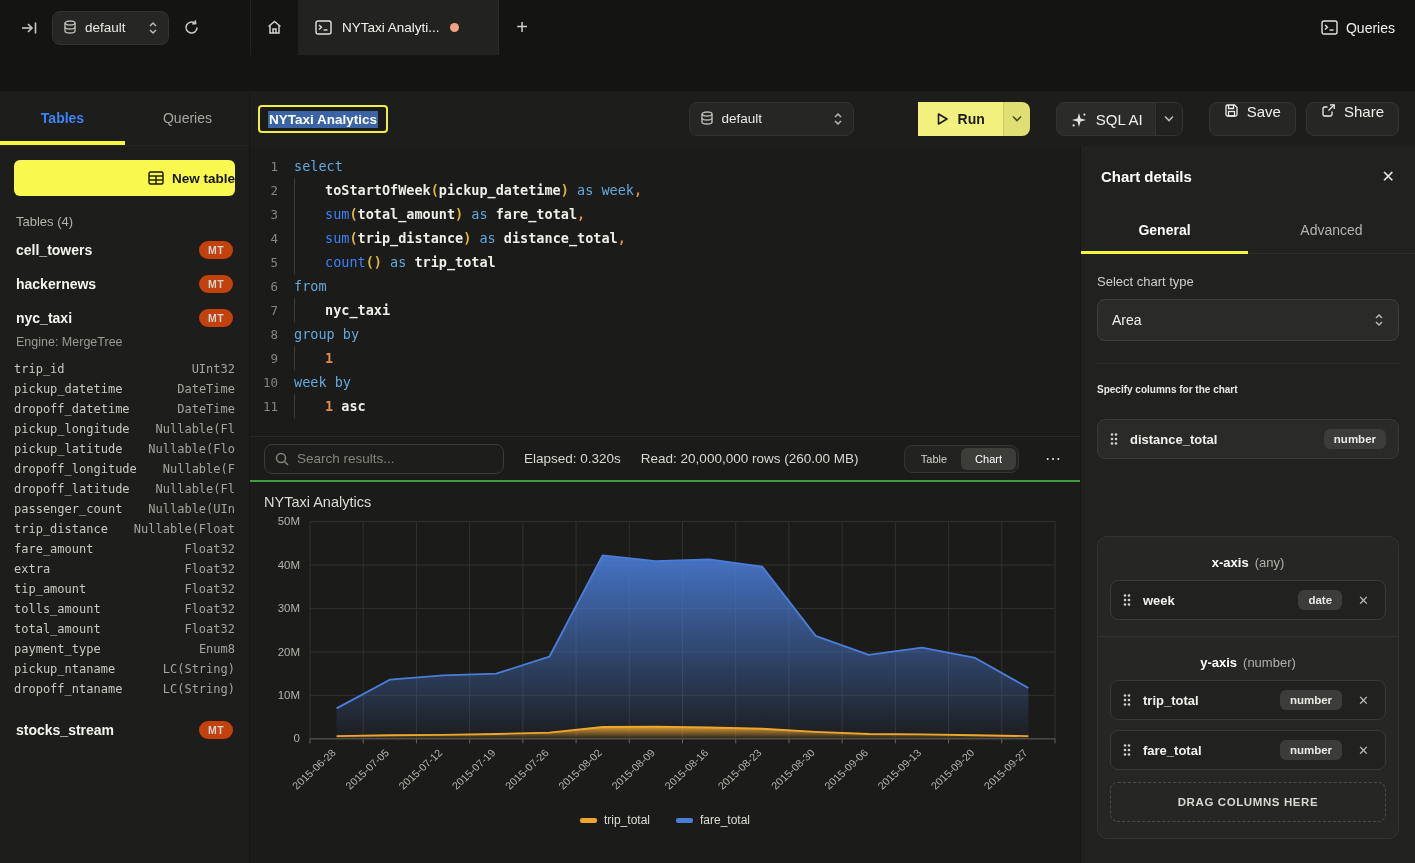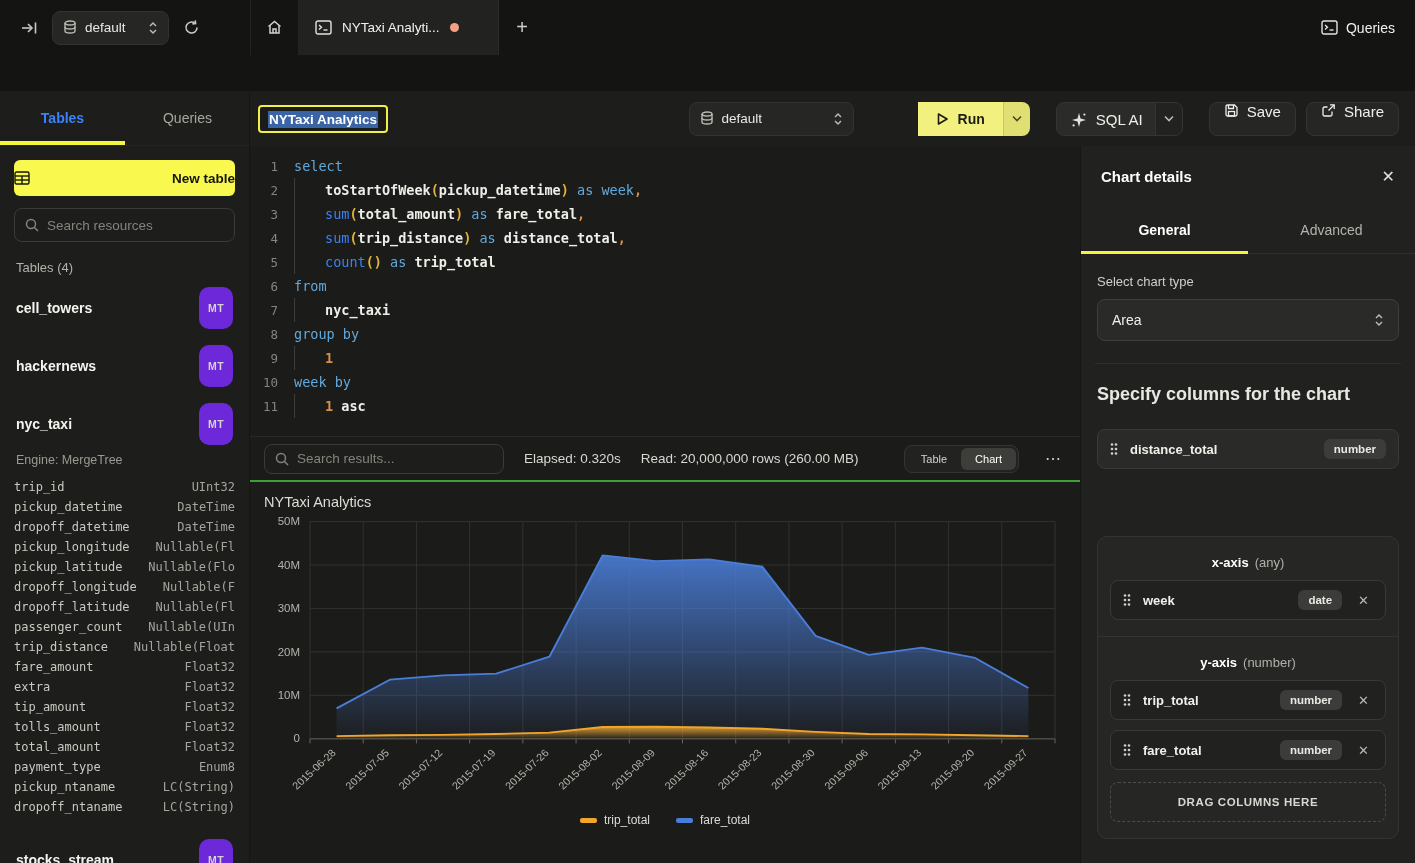--- a/index.html
+++ b/index.html
@@ -26,28 +26,28 @@
   .body { flex:1; display:flex; min-height:0; }
   .sidebar { width:250px; flex:0 0 250px; background:#1d1d1b; border-right:1px solid #161614; display:flex; flex-direction:column; }
   .main { flex:1; display:flex; flex-direction:column; min-width:0; }
 
   
   .side-tabs { height:55px; flex:0 0 55px; display:flex; border-bottom:1px solid #242422; }
   .side-tab { flex:0 0 125px; background:none; border:none; font-size:14px; color:#a7a7a0; cursor:pointer; position:relative; }
   .side-tab.active { color:#3b82f6; font-weight:700; }
   .side-tab.active::after { content:""; position:absolute; left:0; right:0; bottom:0; height:4px; background:#f4f53e; }
   .side-content { padding:14px; overflow:hidden; }
-  .new-table-btn { width:100%; height:36px; background:#f8f84f; color:#161611; border:none; border-radius:6px; font-size:13.5px; font-weight:700; display:flex; align-items:center; justify-content:space-between; gap:8px; cursor:pointer; }
+  .new-table-btn { width:100%; height:36px; background:#f8f84f; color:#161611; border:none; border-radius:6px; font-size:13.5px; font-weight:700; display:flex; align-items:center; justify-content:flex-end; gap:8px; cursor:pointer; }
   .search-box { margin-top:12px; display:flex; align-items:center; gap:8px; height:34px; border:1px solid #3a3a37; border-radius:8px; padding:0 10px; background:#1d1d1b; }
   .search-box input { background:transparent; border:none; outline:none; color:#e6e6e0; font-size:13.5px; width:100%; font-family:"Liberation Sans",sans-serif; }
   .search-box input::placeholder { color:#84847d; }
   .section-label { margin:18px 2px 4px; font-size:13px; color:#b3b3ac; }
   .table-row { display:flex; align-items:center; justify-content:space-between; padding:8px 2px; cursor:pointer; }
   .table-row .tname { font-size:14px; font-weight:700; color:#f4f4ef; }
-  .mt-badge { background:#6d28d9; color:#d4d4ce; font-size:10.5px; font-weight:700; letter-spacing:.4px; border-radius:10px; padding:15px 9px; }
+  .mt-badge { background:#c2410c; color:#d4d4ce; font-size:10.5px; font-weight:700; letter-spacing:.4px; border-radius:10px; padding:3px 9px; }
   .engine-line { font-size:12.5px; color:#9a9a93; padding:0 2px 8px; }
   .cols { margin:2px 0 14px; }
   .col-row { display:flex; justify-content:space-between; font-family:"DejaVu Sans Mono","Liberation Mono",monospace; font-size:12px; line-height:20px; white-space:nowrap; overflow:hidden; }
   .col-row .cn { color:#c9c9c2; }
   .col-row .ct { color:#a5a59e; }
 
   
   .main-header { height:55px; flex:0 0 55px; background:#1d1d1b; display:flex; align-items:center; padding:0 16px 0 8px; gap:10px; }
   .title-box { border:2px solid #eef046; border-radius:4px; background:#1b1b19; padding:3px 8px; cursor:text; }
   .title-box span { background:#3b64a6; color:#ffffff; font-size:13.5px; font-weight:600; padding:1px 1px; }
@@ -98,21 +98,21 @@
   .dp-close { background:none; border:none; color:#e3e3dd; font-size:16px; cursor:pointer; }
   .dp-tabs { height:48px; flex:0 0 48px; display:flex; border-bottom:1px solid #2e2e2c; }
   .dp-tab { flex:1; background:none; border:none; font-size:14px; color:#b3b3ac; cursor:pointer; position:relative; }
   .dp-tab.active { color:#ffffff; font-weight:600; }
   .dp-tab.active::after { content:""; position:absolute; left:0; right:0; bottom:-1px; height:3px; background:#f4f53e; }
   .dp-body { flex:1; display:flex; flex-direction:column; padding:20px 16px 24px; min-height:0; }
   .dp-label { font-size:13px; color:#cfcfca; margin-bottom:10px; }
   .dp-select { height:42px; background:#2a2a28; border:1px solid #3e3e3b; border-radius:8px; display:flex; align-items:center; justify-content:space-between; padding:0 14px; cursor:pointer; }
   .dp-select .val { font-size:14px; color:#f0f0ea; }
   .dp-divider { height:1px; background:#2e2e2c; margin:22px -2px 20px; }
-  .dp-sublabel { font-size:18px; font-weight:700; color:#e8e8e3; margin-bottom:12px; }
+  .dp-sublabel { font-size:10px; font-weight:700; color:#e8e8e3; margin-bottom:12px; }
   .dp-search { height:40px; border-radius:8px; margin-top:0; background:#222220; }
   .col-item { display:flex; align-items:center; gap:12px; height:40px; background:#2a2a28; border:1px solid #3a3a38; border-radius:8px; padding:0 12px; margin-top:12px; cursor:grab; }
   .col-item .cname { font-size:13px; font-weight:600; color:#f0f0ea; flex:1; }
   .type-badge { background:#3c3c3a; border-radius:6px; color:#ececе6; font-size:11.5px; font-weight:700; padding:4px 10px; }
   .remove-x { background:none; border:none; color:#b9b9b2; font-size:13px; cursor:pointer; padding:2px 4px; }
   .axes-box { margin-top:auto; background:#262624; border:1px solid #343431; border-radius:10px; }
   .axes-section { padding:12px 12px 16px; }
   .axes-section + .axes-section { border-top:1px solid #343431; }
   .axes-head { text-align:center; font-size:13px; padding:6px 0 10px; color:#b0b0aa; }
   .axes-head b { color:#ffffff; margin-right:6px; }
@@ -205,29 +205,20 @@
           <span>
             <svg class="ic" width="16" height="14" viewBox="0 0 16 14" fill="none" stroke="#161611" stroke-width="1.4">
                 <rect x="1" y="1" width="14" height="12" rx="1.5"></rect>
                 <line x1="1" y1="5" x2="15" y2="5"></line>
                 <line x1="1" y1="9" x2="15" y2="9"></line>
                 <line x1="8" y1="5" x2="8" y2="13"></line>
               </svg>
           </span>
           <span>New table</span>
         </button>
-        <div class="search-box">
-          <span>
-            <svg class="ic" width="14" height="14" viewBox="0 0 14 14" fill="none" stroke="#84847d" stroke-width="1.5">
-                <circle cx="6" cy="6" r="4.5"></circle>
-                <line x1="9.5" y1="9.5" x2="13" y2="13"></line>
-              </svg>
-          </span>
-          <input placeholder="Search resources" style="">
-        </div>
         <div class="section-label">Tables (4)</div>
         <div>
             <div class="table-row">
               <span class="tname">cell_towers</span>
               <span class="mt-badge">MT</span>
             </div>
             <div class="table-row">
               <span class="tname">hackernews</span>
               <span class="mt-badge">MT</span>
             </div>

